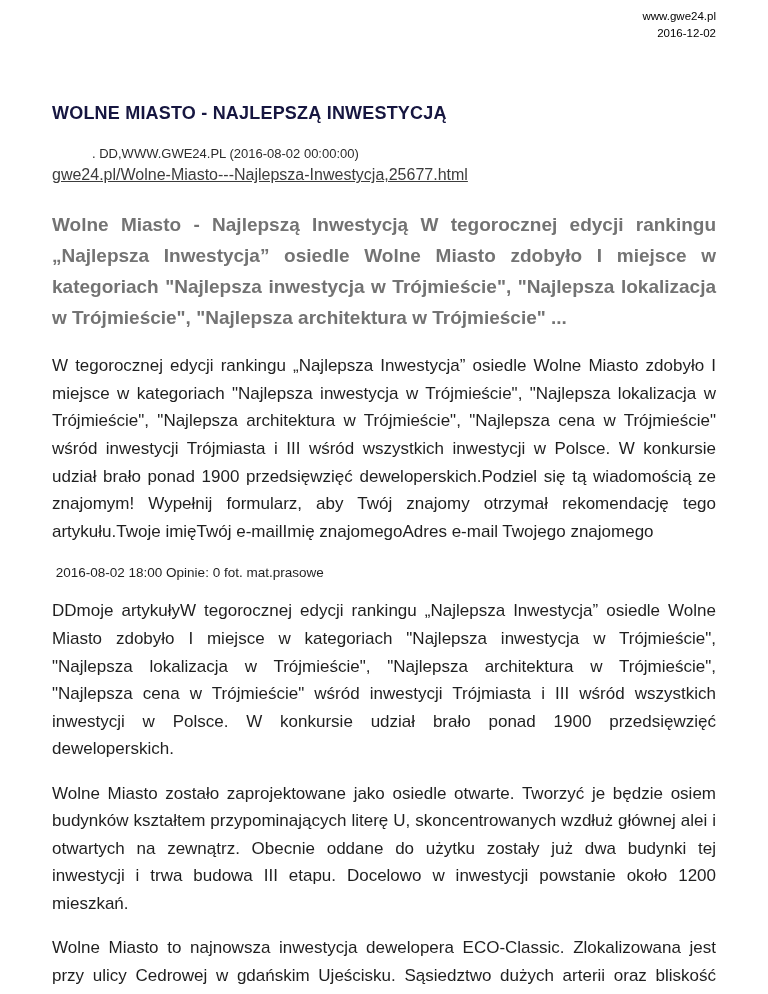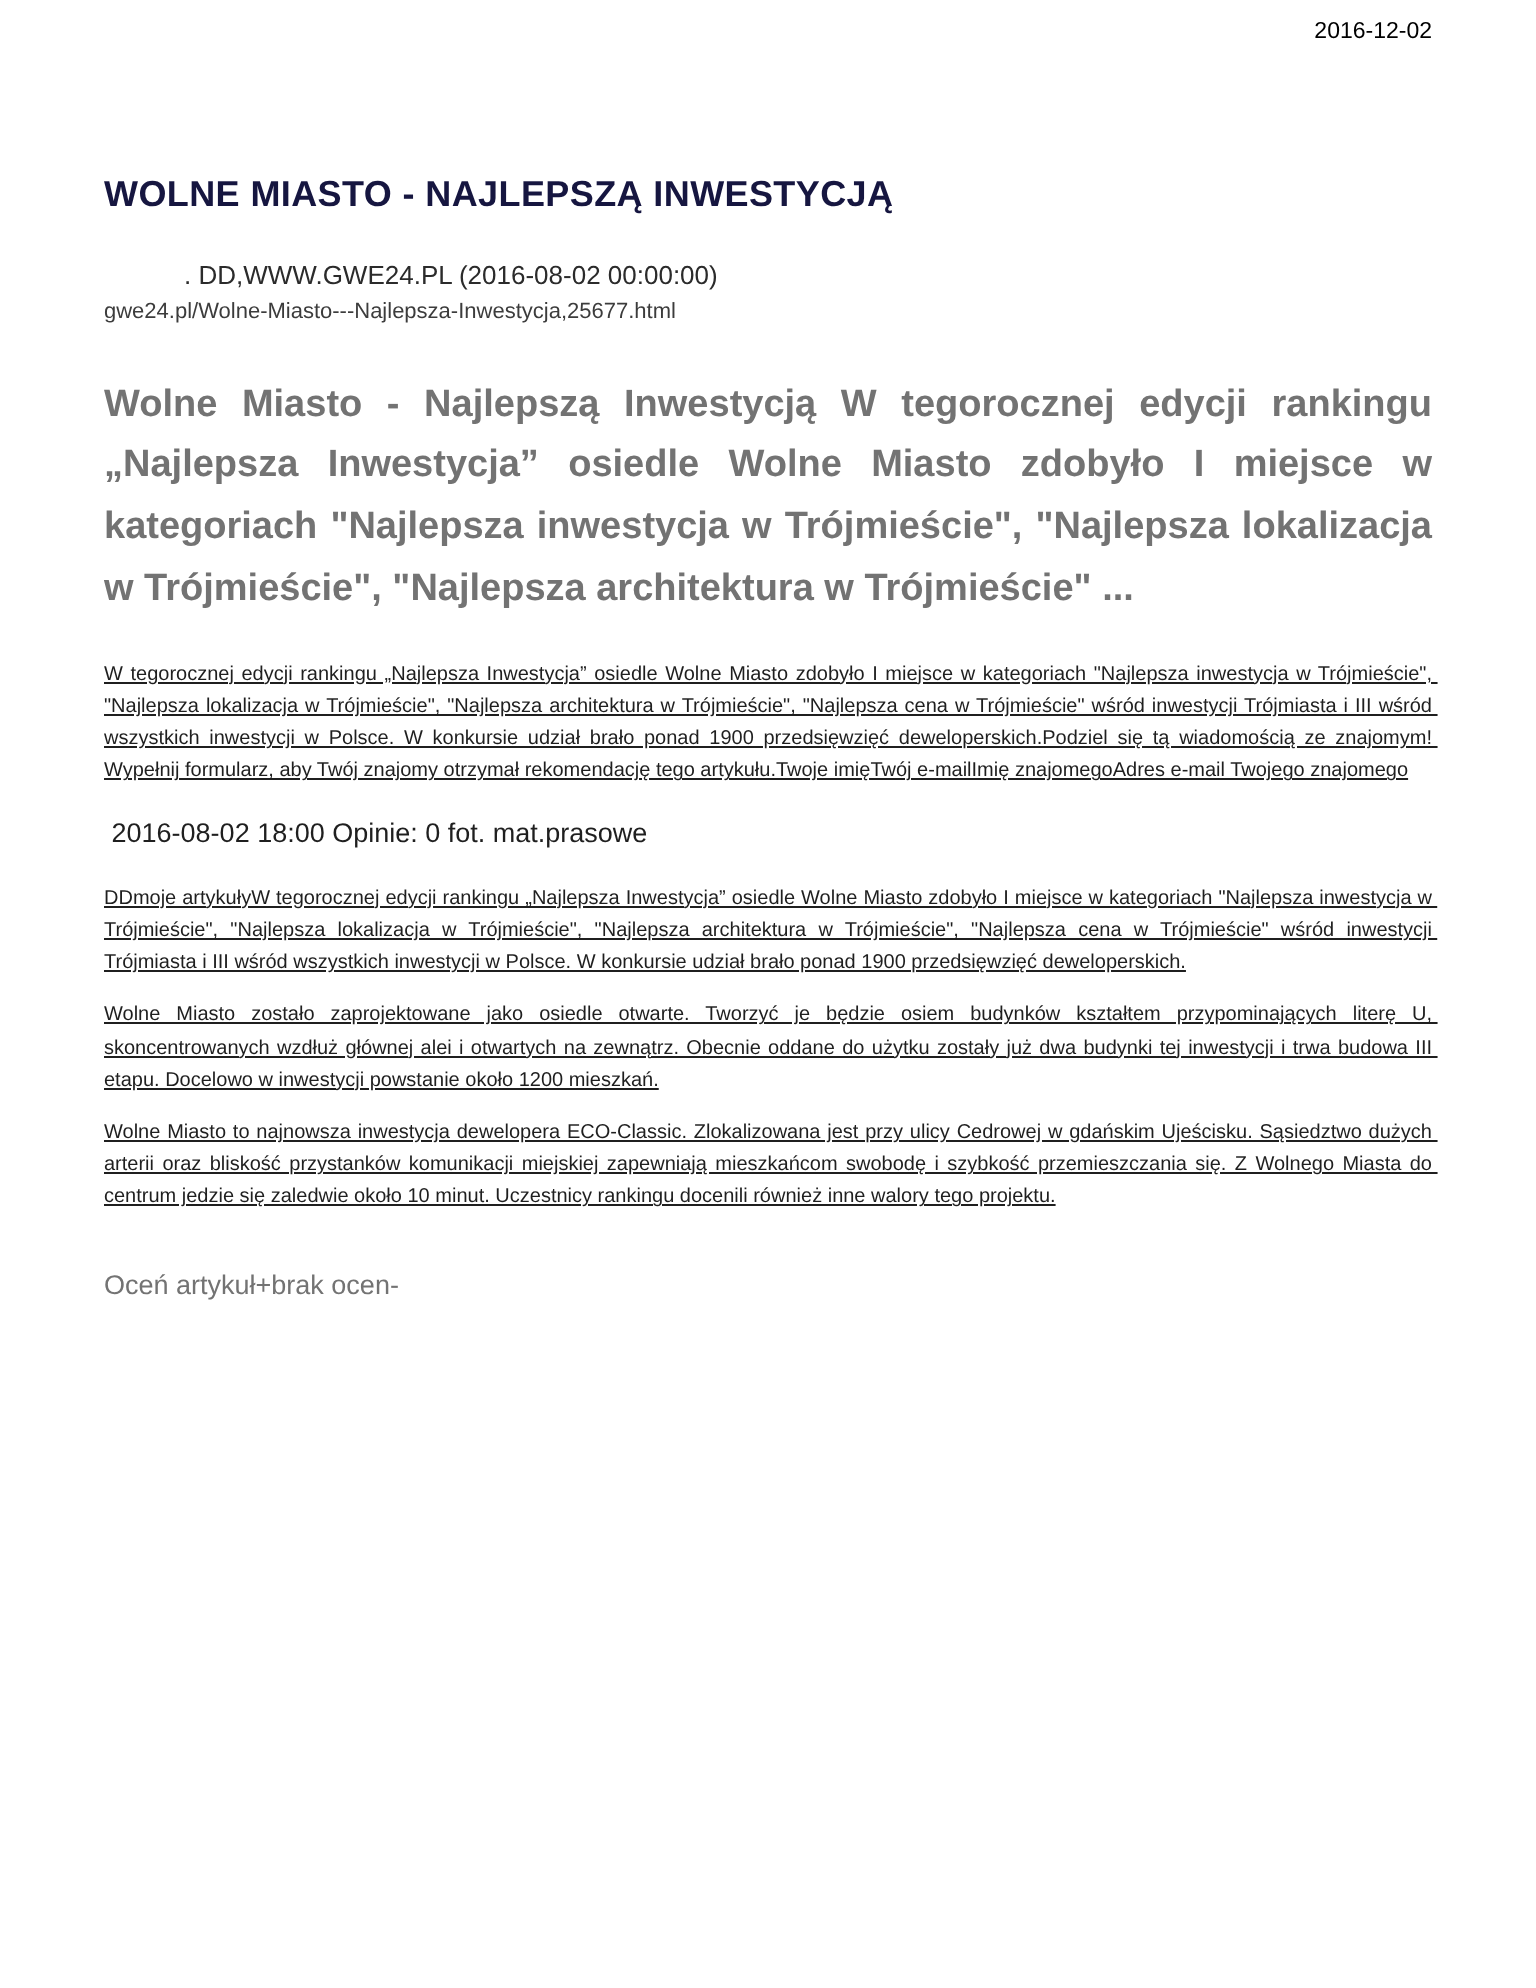--- a/index.html
+++ b/index.html
@@ -37,39 +37,39 @@
     color: #161640;
   }
   .byline {
     margin-top: 22px;
     font-size: 13px;
     color: #2b2b2b;
     margin-left: 40px;
   }
   .source-url {
     margin-top: 5px;
-    font-size: 11px;
+    font-size: 16px;
     color: #3c3c3c;
+    text-decoration: underline;
   }
   .lead {
     margin-top: 26px;
     font-size: 19px;
     font-weight: bold;
     line-height: 1.62;
     text-align: justify;
     color: #737373;
   }
   .para {
     margin-top: 8px;
-    font-size: 10px;
+    font-size: 17px;
     line-height: 1.62;
     text-align: justify;
     color: #1f1f1f;
     white-space: pre-wrap;
-    text-decoration: underline;
   }
   .date-line {
     margin-top: 12px;
     font-size: 13.5px;
     line-height: 1.62;
     color: #1f1f1f;
     white-space: pre-wrap;
   }
   .rating-line {
     margin-top: 24px;
@@ -77,20 +77,21 @@
     line-height: 1.62;
     color: #737373;
   }
 </style>
 </head>
 <body>
 
 <div class="page">
 
   <div class="print-header">
+    <span class="site">www.gwe24.pl</span>
     <span class="date">2016-12-02</span>
   </div>
 
   <h1 class="article-title">WOLNE MIASTO - NAJLEPSZĄ INWESTYCJĄ</h1>
 
   <div class="byline">. DD,WWW.GWE24.PL (2016-08-02 00:00:00)</div>
 
   <div class="source-url">gwe24.pl/Wolne-Miasto---Najlepsza-Inwestycja,25677.html</div>
 
   <p class="lead">Wolne Miasto - Najlepszą Inwestycją W tegorocznej edycji rankingu „Najlepsza Inwestycja” osiedle Wolne Miasto zdobyło I miejsce w kategoriach "Najlepsza inwestycja w Trójmieście", "Najlepsza lokalizacja w Trójmieście", "Najlepsza architektura w Trójmieście" ...</p>

